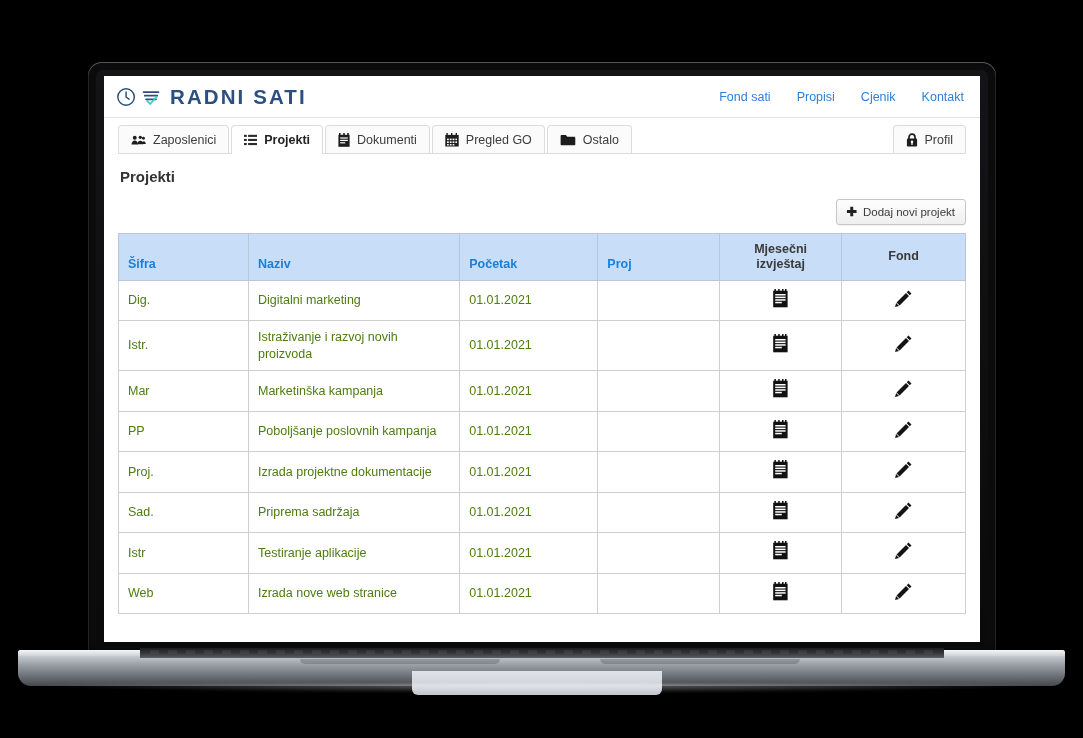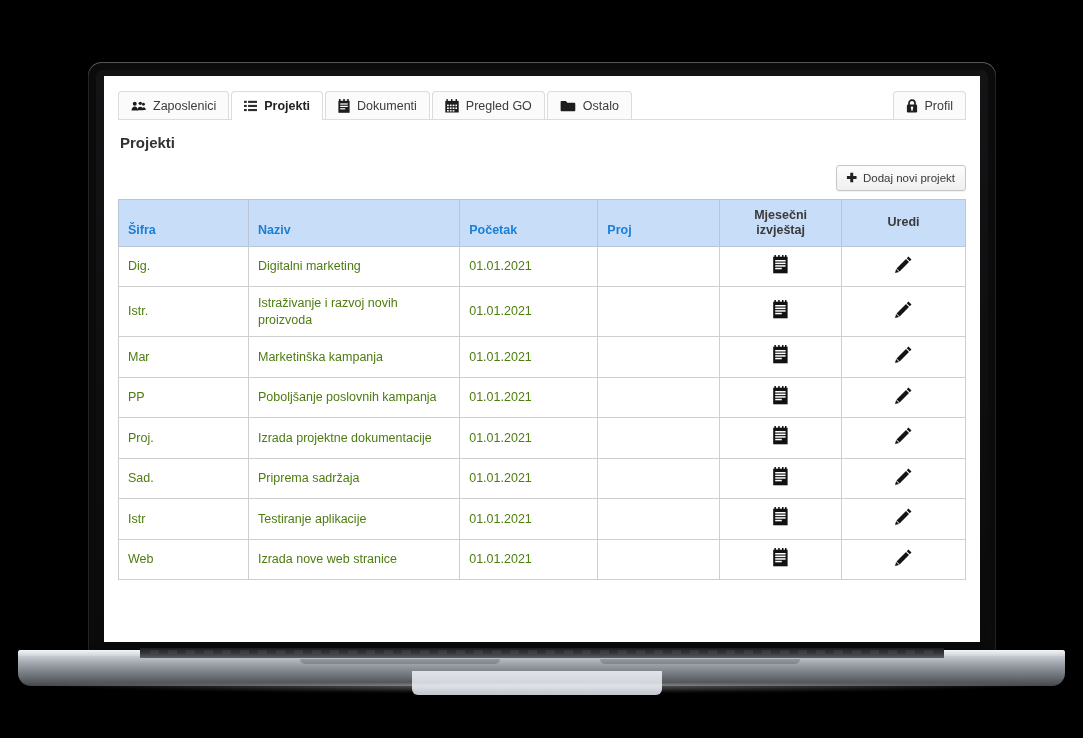--- a/index.html
+++ b/index.html
@@ -130,21 +130,21 @@
   .titlerow {
     display: flex; align-items: center; justify-content: space-between;
     padding: 13px 14px 0 14px;
   }
   .page-title { font-size: 19px; color: #3a3a3a; font-weight: 400; }
   .end-link { font-size: 12.5px; color: #2f7fd4; text-decoration: none; align-self: flex-end; padding-bottom:2px;}
 
   
   .tabsbar {
     position: relative;
-    margin: 16px 14px 0 14px;
+    margin: 8px 14px 0 14px;
     height: 28px;
     border-bottom: 1px solid #dcdcdc;
     display: flex; align-items: flex-end;
   }
   .tab {
     position: relative;
     display: flex; align-items: center; gap: 7px;
     height: 28px; padding: 0 12px;
     border: 1px solid #dcdcdc;
     border-bottom: none;
@@ -220,20 +220,44 @@
 </head>
 <body>
 
 <div id="laptop">
   <div class="lid"></div>
   <div class="lid-inner-edge"></div>
 
   <div class="screen">
     <div class="page">
 
+      <div class="topbar">
+        <div class="brand">
+          <span class="brand-mark">
+            <svg width="22" height="22" viewBox="0 0 24 24">
+              <circle cx="11" cy="12" r="9" fill="none" stroke="#2b4f7e" stroke-width="1.6"></circle>
+              <path d="M11 6.5 L11 12 L14.2 14.4" fill="none" stroke="#2b4f7e" stroke-width="1.6" stroke-linecap="round"></path>
+            </svg>
+            <svg width="20" height="22" viewBox="0 0 24 24">
+              <path d="M3 6 H21" stroke="#2b4f7e" stroke-width="2.1" stroke-linecap="round"></path>
+              <path d="M4.5 10.4 H19.5" stroke="#2b4f7e" stroke-width="2.1" stroke-linecap="round"></path>
+              <path d="M6 14.8 H18" stroke="#2b4f7e" stroke-width="2.1" stroke-linecap="round"></path>
+              <path d="M7.5 16.6 L11 20.4 L18.8 11.6" fill="none" stroke="#3fc9c0" stroke-width="2.1" stroke-linecap="round" stroke-linejoin="round"></path>
+            </svg>
+          </span>
+          <span class="brand-text">RADNI SATI</span>
+        </div>
+
+        <nav class="topnav">
+          <a href="#">Fond sati</a>
+          <a href="#">Propisi</a>
+          <a href="#">Cjenik</a>
+          <a href="#">Kontakt</a>
+        </nav>
+      </div>
 
 
       <div class="tabsbar">
         <div class="tab">
           <span class="tab-icon">
             <svg width="15" height="12" viewBox="0 0 20 14">
               <circle cx="5" cy="4" r="2.6" fill="#1d1d1d"></circle>
               <circle cx="12.4" cy="3.4" r="2.2" fill="#1d1d1d"></circle>
               <circle cx="16.6" cy="4.6" r="1.9" fill="#1d1d1d"></circle>
               <path d="M0.6 13 C0.9 9.2 3 7.6 5 7.6 C7 7.6 9.1 9.2 9.4 13 Z" fill="#1d1d1d"></path>
@@ -345,21 +369,21 @@
           <thead>
             <tr>
               <th>Šifra</th>
               <th>Naziv</th>
               <th>Početak</th>
               <th>Proj</th>
               <th class="ctr">
                 <span>Mjesečni</span><br>
                 <span>izvještaj</span>
               </th>
-              <th class="ctr">Uredi</th>
+              <th class="ctr">Fond</th>
             </tr>
           </thead>
           <tbody id="tbody">
               <tr>
                 <td>Dig.</td>
                 <td>Digitalni marketing</td>
                 <td>01.01.2021</td>
                 <td></td>
                 <td class="ctr"><span class="icon-btn"><svg width="17" height="19" viewBox="0 0 17 19">
                       <rect x="2.4" y="0" width="1.5" height="2" fill="#111"></rect>

